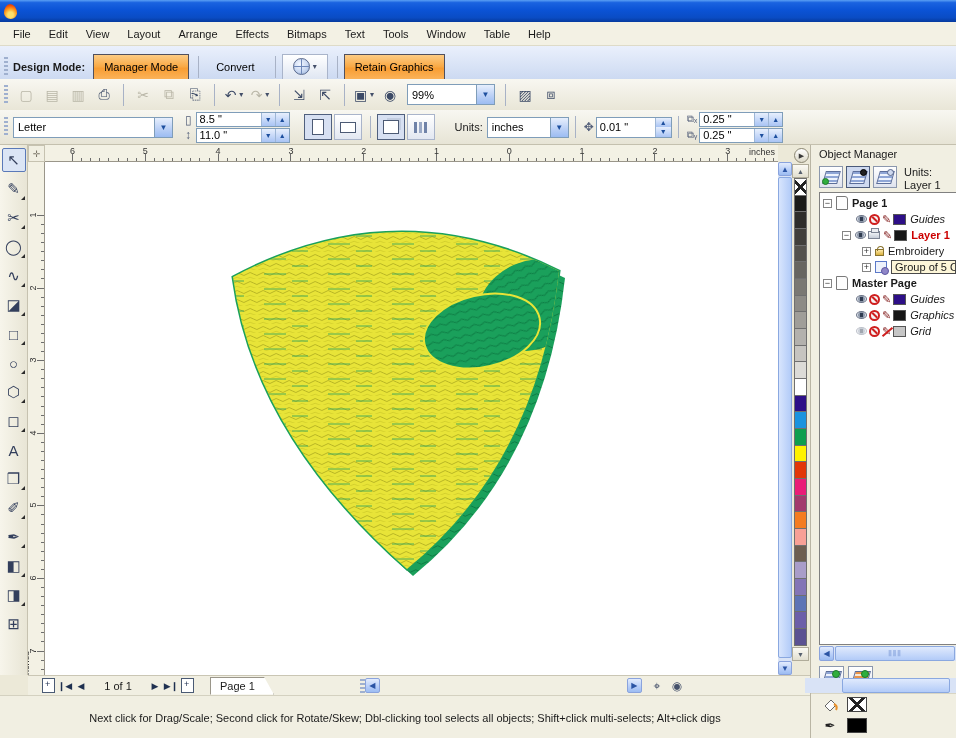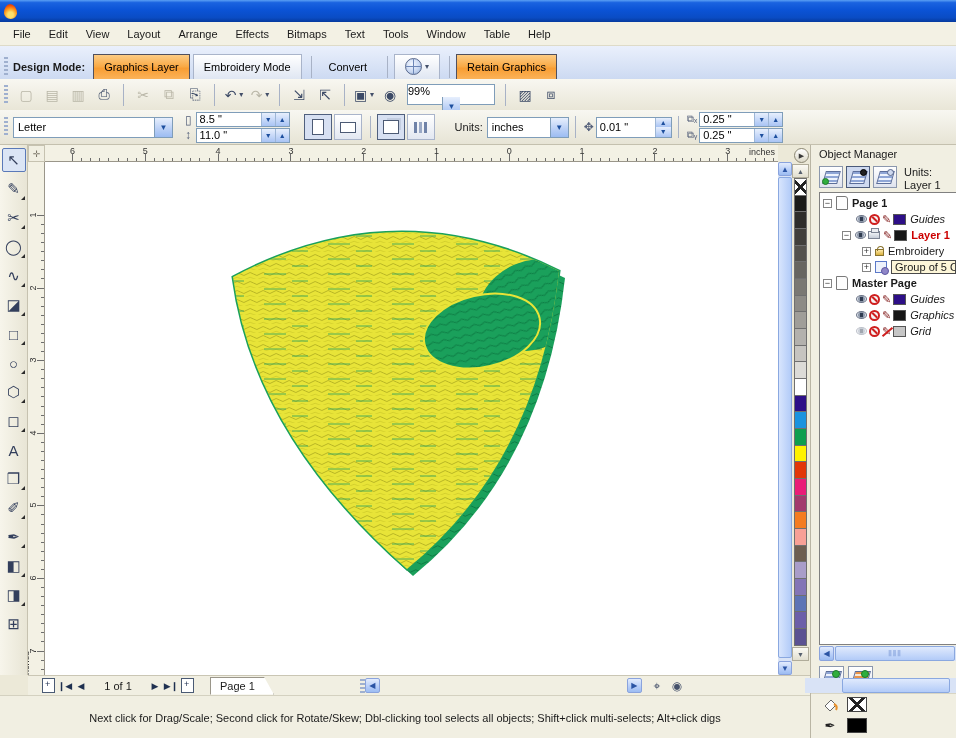--- a/index.html
+++ b/index.html
@@ -199,22 +199,21 @@
   <span class="app-flame"></span>
 </div>
 
 <div id="menubar" class="abs">
   <span class="menu-items"><span class="menu-item">File</span><span class="menu-item">Edit</span><span class="menu-item">View</span><span class="menu-item">Layout</span><span class="menu-item">Arrange</span><span class="menu-item">Effects</span><span class="menu-item">Bitmaps</span><span class="menu-item">Text</span><span class="menu-item">Tools</span><span class="menu-item">Window</span><span class="menu-item">Table</span><span class="menu-item">Help</span></span>
 </div>
 
 <div id="modebar" class="abs">
   <span class="grip"></span>
   <span class="mode-label">Design Mode:</span>
-  <button class="mode-btn active">Graphics Layer</button>
-  <button class="mode-btn">Embroidery Mode</button>
+  <button class="mode-btn active">Manager Mode</button>
   <span class="vsep"></span>
   <button class="mode-btn flat">Convert</button>
   <span class="vsep"></span>
   <button class="mode-btn">
     <span class="globe-icon"></span>
     <span class="dd">▾</span>
   </button>
   <span class="vsep"></span>
   <button class="mode-btn active">Retain Graphics</button>
 </div>
@@ -261,21 +260,21 @@
         <span>⇱</span>
       </span>
       <span class="vsep"></span>
       <span class="tb-btn">
         <span>▣</span>
         <span class="dd">▾</span>
       </span>
       <span class="tb-btn">
         <span>◉</span>
       </span>
-      <span class="combo" style="width: 88px; margin: 0px 4px; flex-direction: column;">
+      <span class="combo" style="width: 88px; margin: 0px 4px;">
         <input value="99%" style="">
         <span class="combo-arrow">▼</span>
       </span>
       <span class="vsep"></span>
       <span class="tb-btn">
         <span>▨</span>
       </span>
       <span class="tb-btn">
         <span>⧈</span>
       </span>

